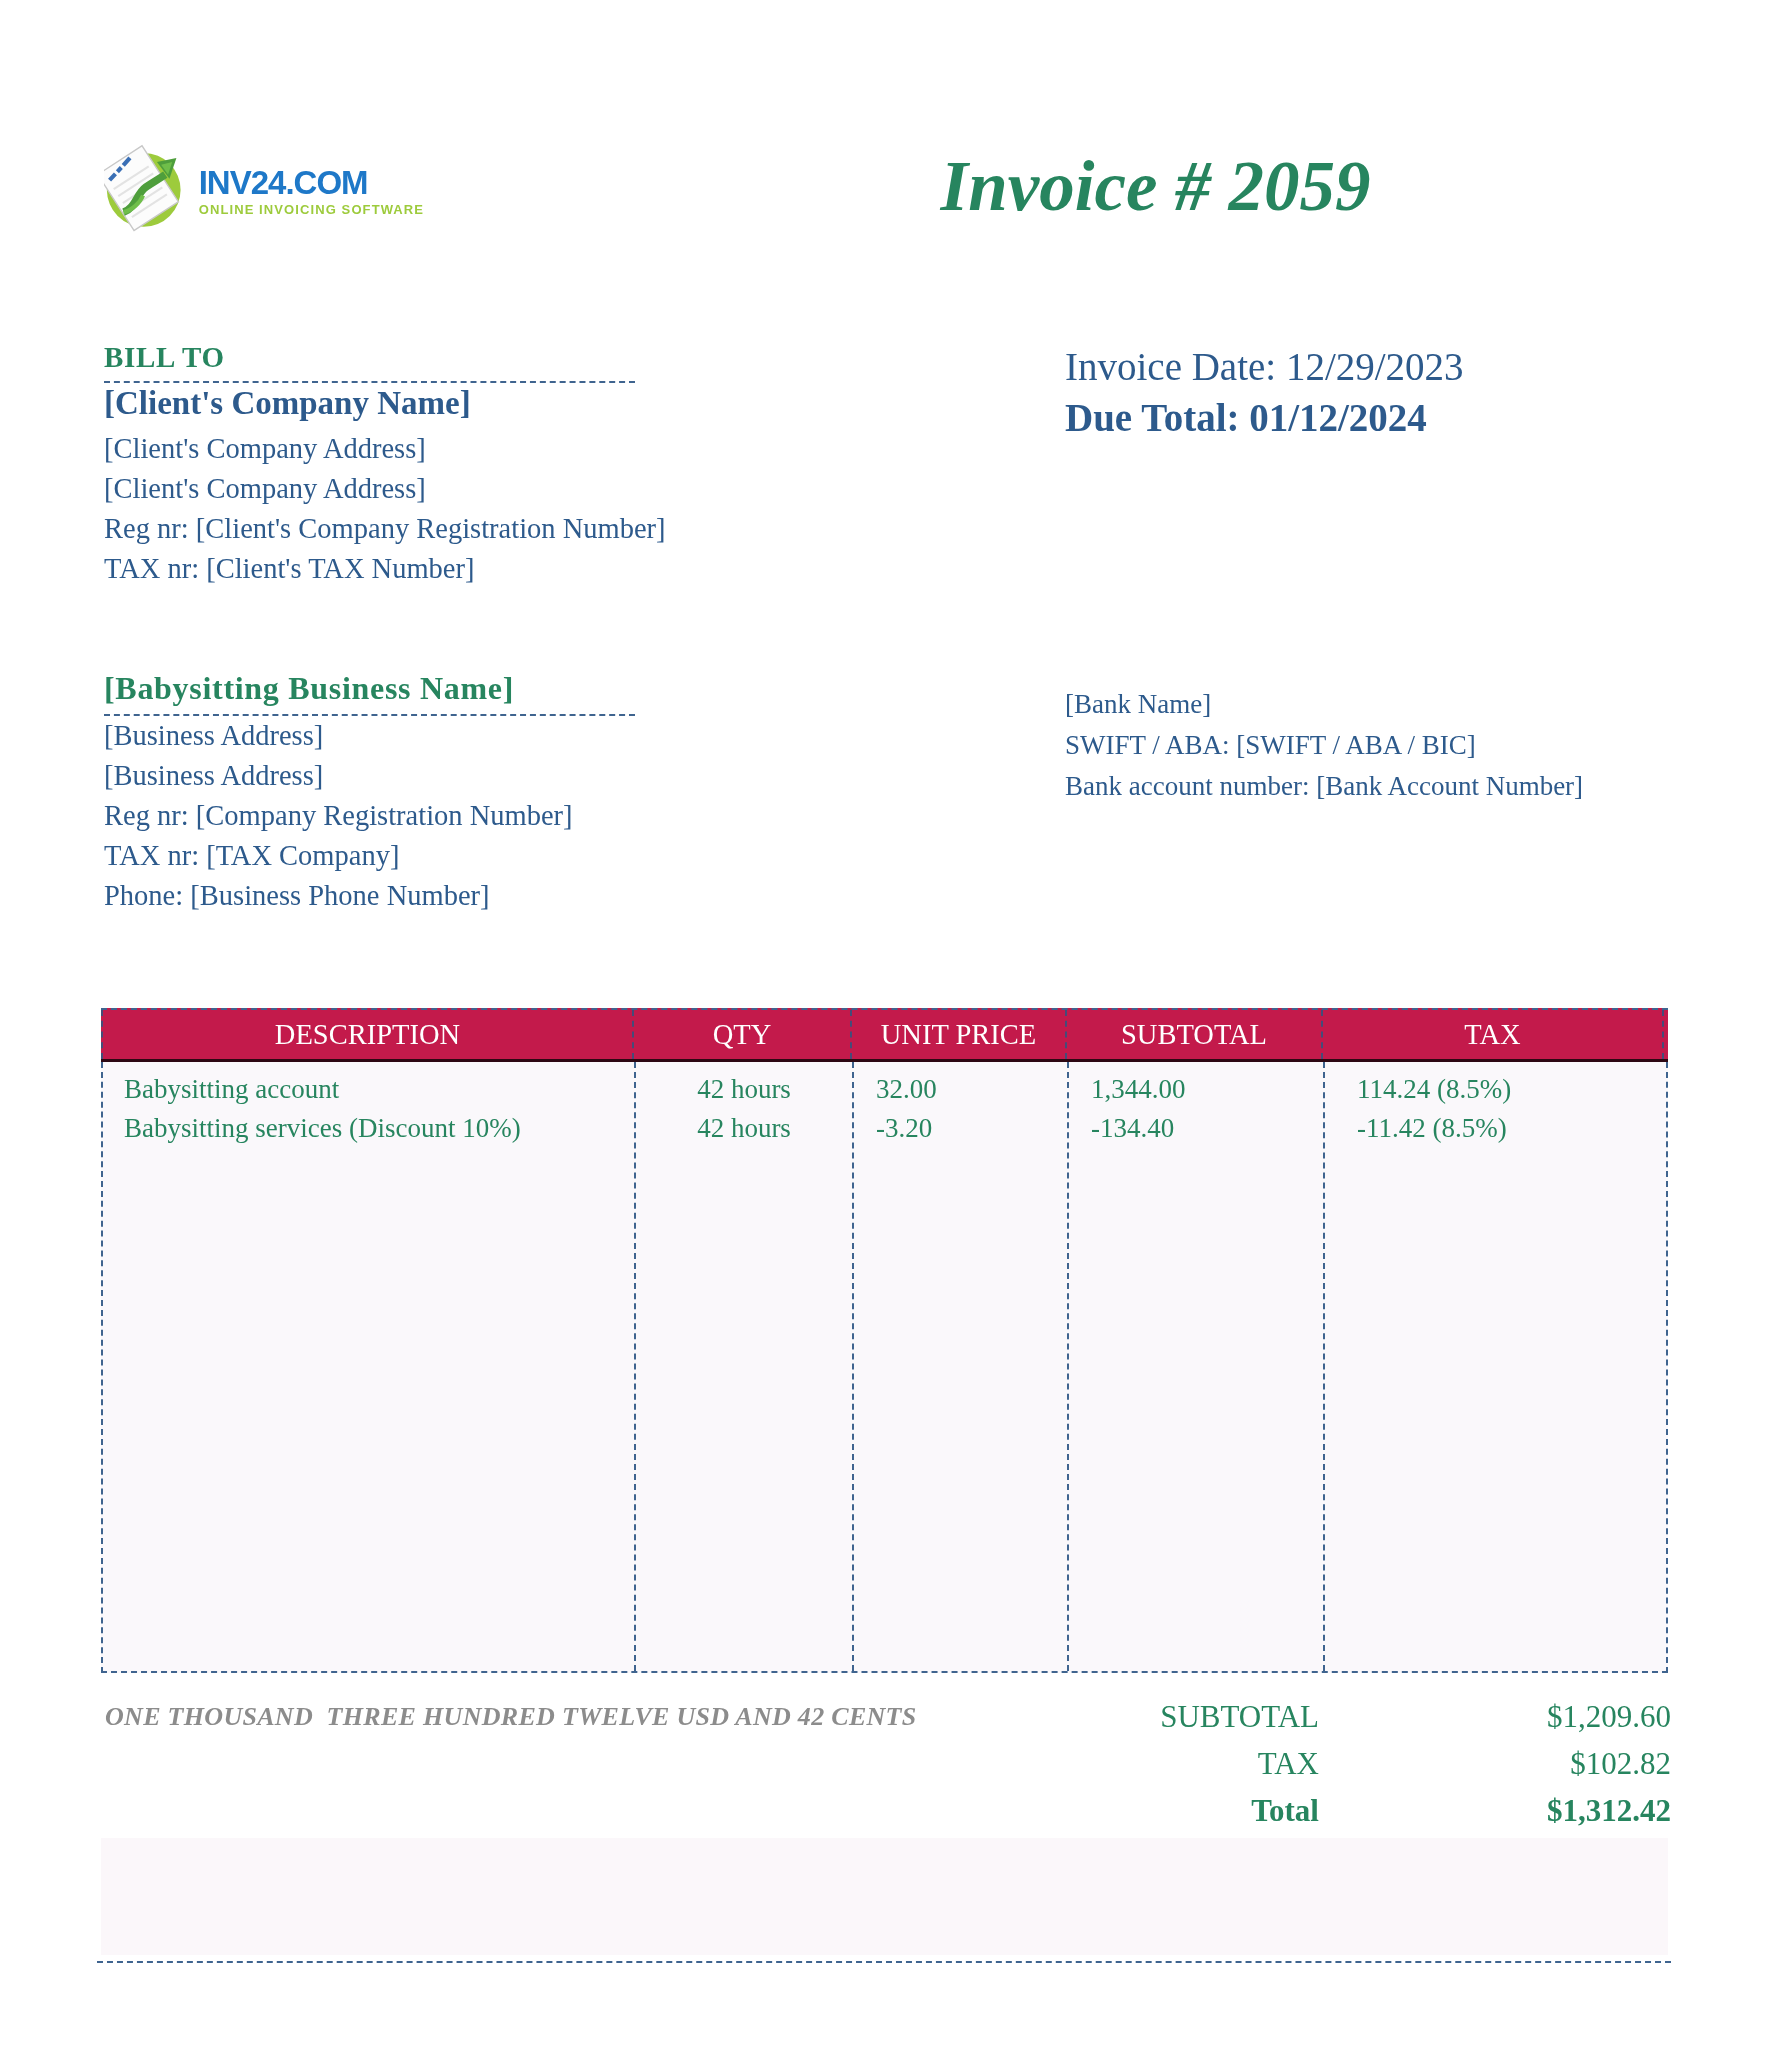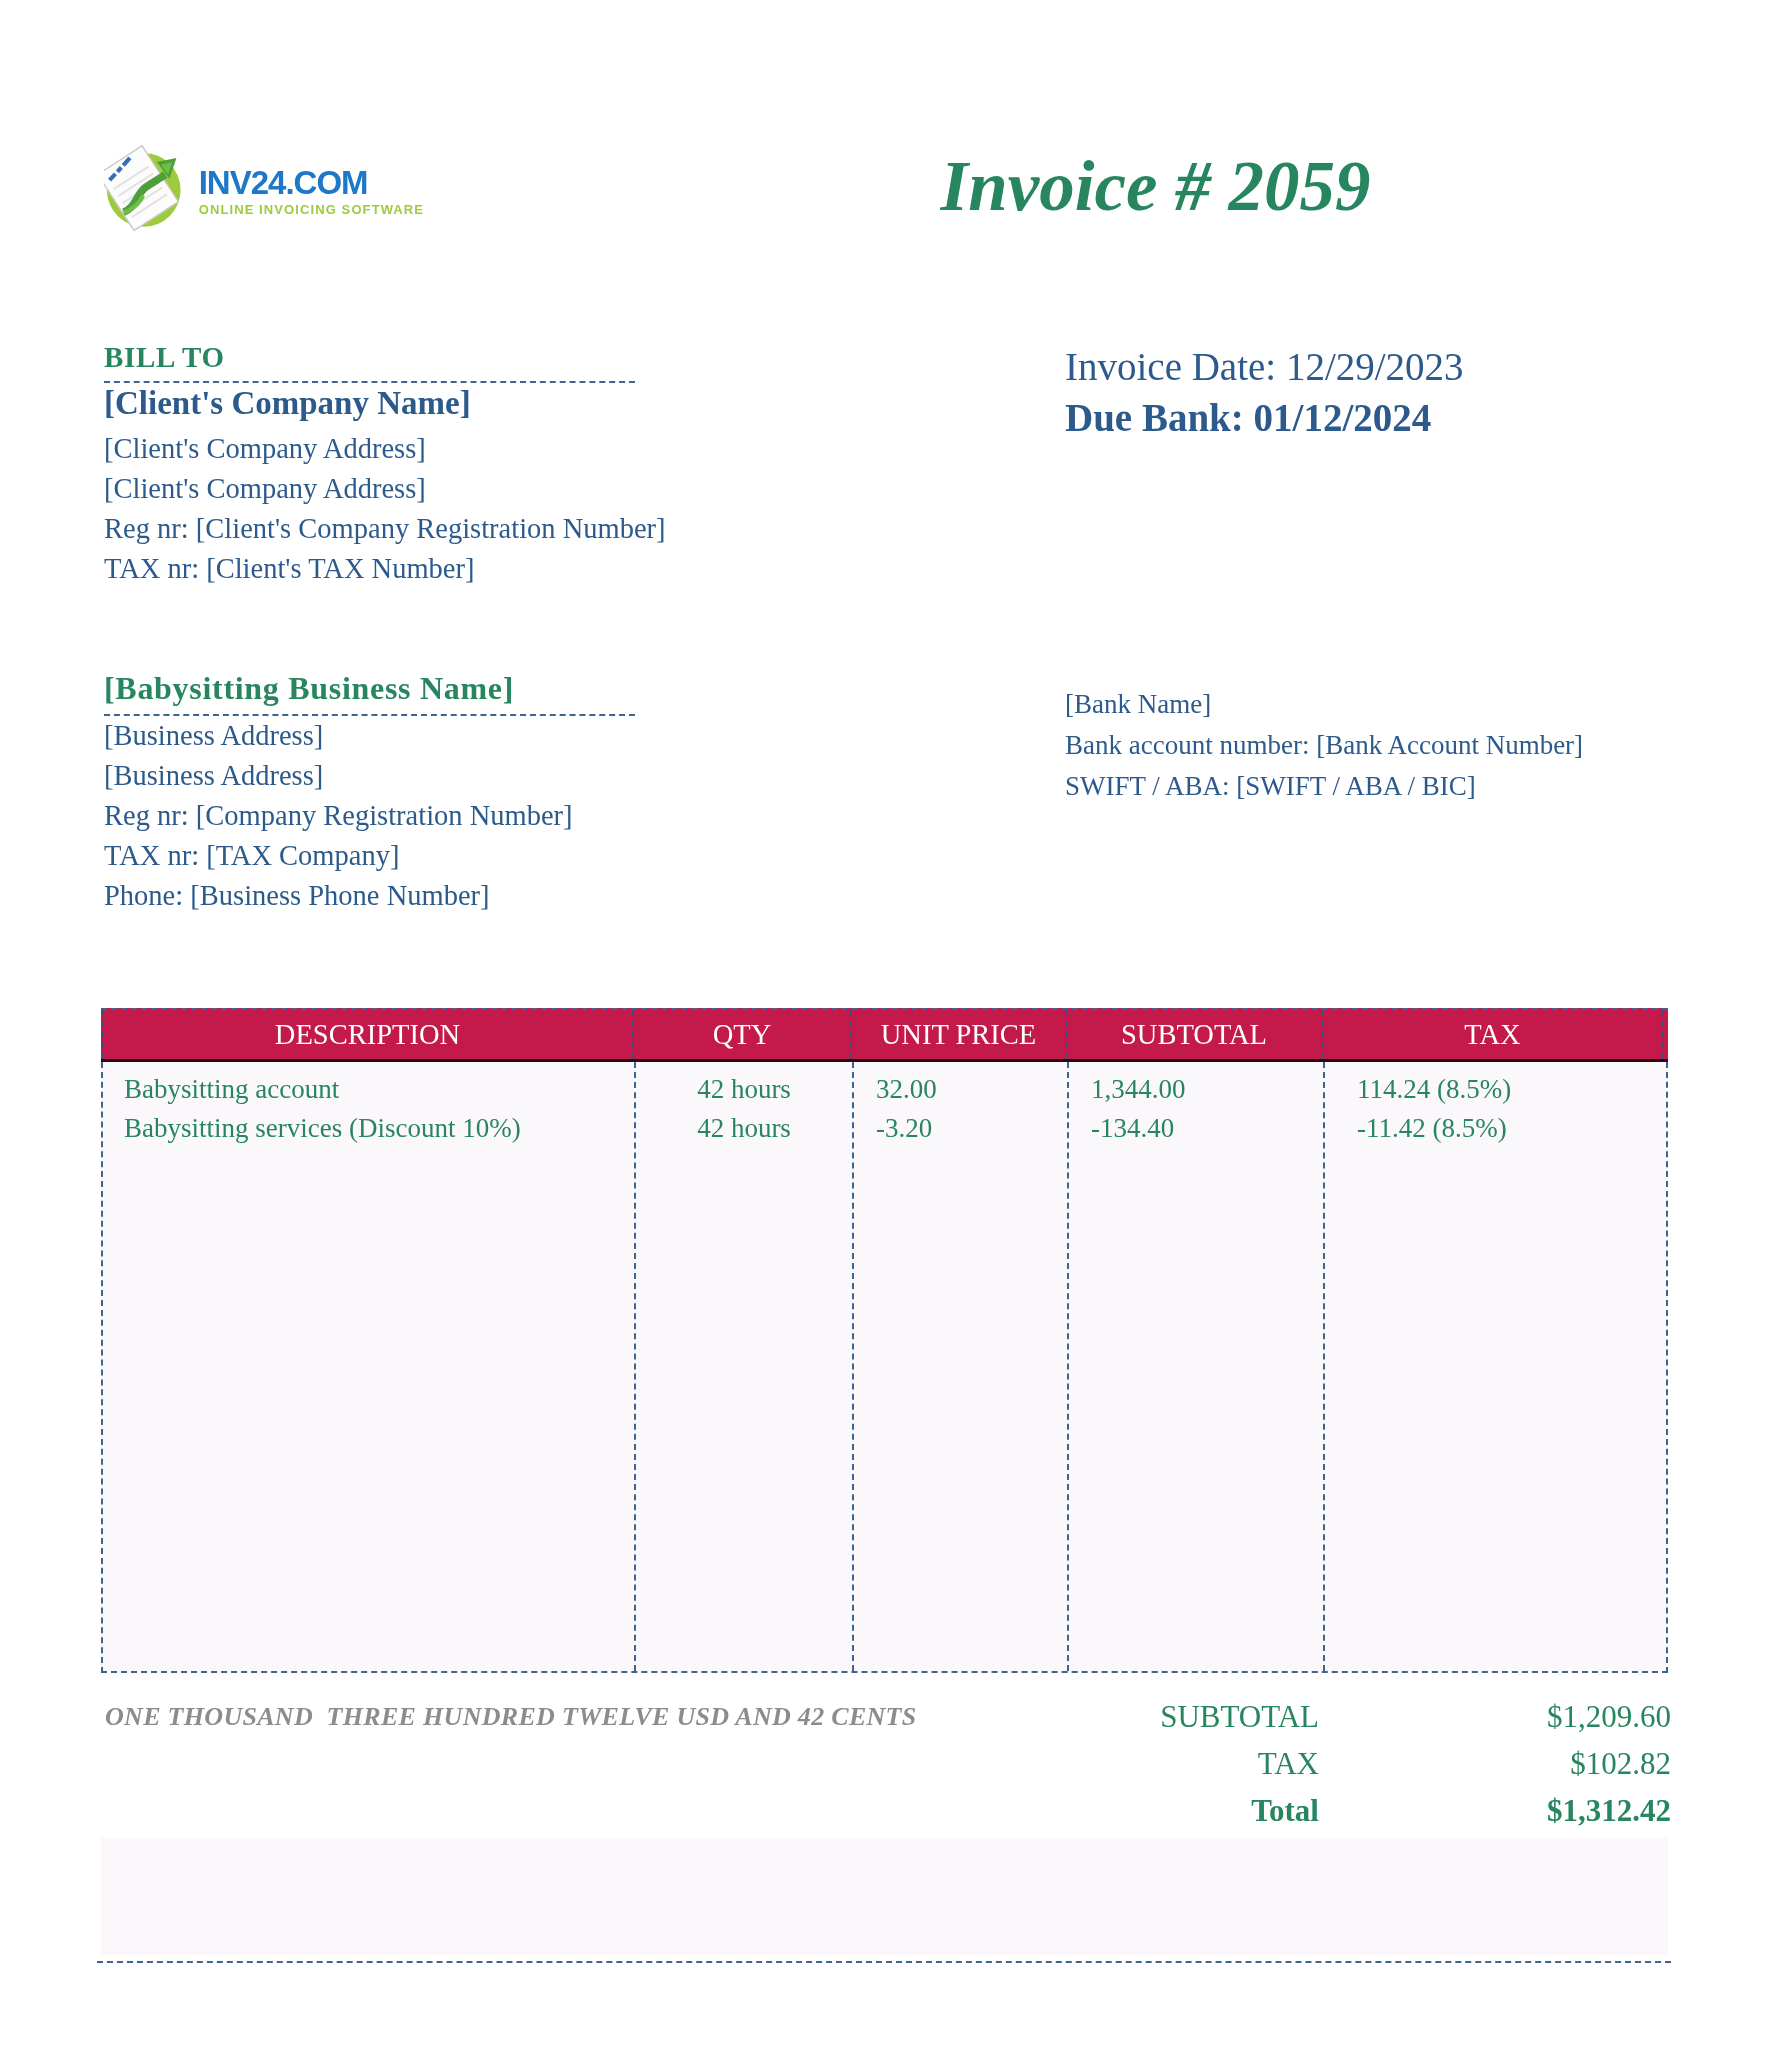--- a/index.html
+++ b/index.html
@@ -173,40 +173,40 @@
     <div class="addr-line">Reg nr: [Client's Company Registration Number]</div>
     <div class="addr-line">TAX nr: [Client's TAX Number]</div>
   </div>
 
   <div class="meta">
     <div class="meta-line">
       <span>Invoice Date:</span>
       <span>12/29/2023</span>
     </div>
     <div class="meta-line bold">
-      <span>Due Bank:</span>
+      <span>Due Total:</span>
       <span>01/12/2024</span>
     </div>
   </div>
 
   <div class="business">
     <div class="section-head">
       <span class="section-heading">[Babysitting Business Name]</span>
     </div>
     <div class="addr-line">[Business Address]</div>
     <div class="addr-line">[Business Address]</div>
     <div class="addr-line">Reg nr: [Company Registration Number]</div>
     <div class="addr-line">TAX nr: [TAX Company]</div>
     <div class="addr-line">Phone: [Business Phone Number]</div>
   </div>
 
   <div class="bank">
     <div class="bank-line">[Bank Name]</div>
+    <div class="bank-line">SWIFT / ABA: [SWIFT / ABA / BIC]</div>
     <div class="bank-line">Bank account number: [Bank Account Number]</div>
-    <div class="bank-line">SWIFT / ABA: [SWIFT / ABA / BIC]</div>
   </div>
 
   <div class="items">
     <div class="thead">
       <div class="th w-desc">DESCRIPTION</div>
       <div class="th w-qty">QTY</div>
       <div class="th w-price">UNIT PRICE</div>
       <div class="th w-sub">SUBTOTAL</div>
       <div class="th w-tax">TAX</div>
     </div>

